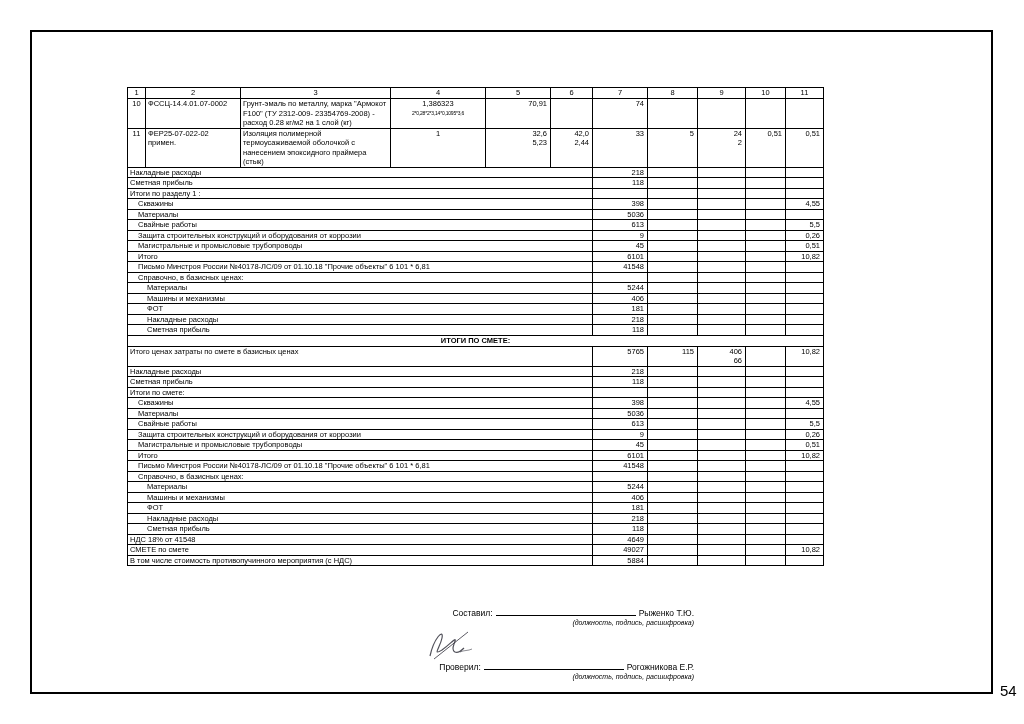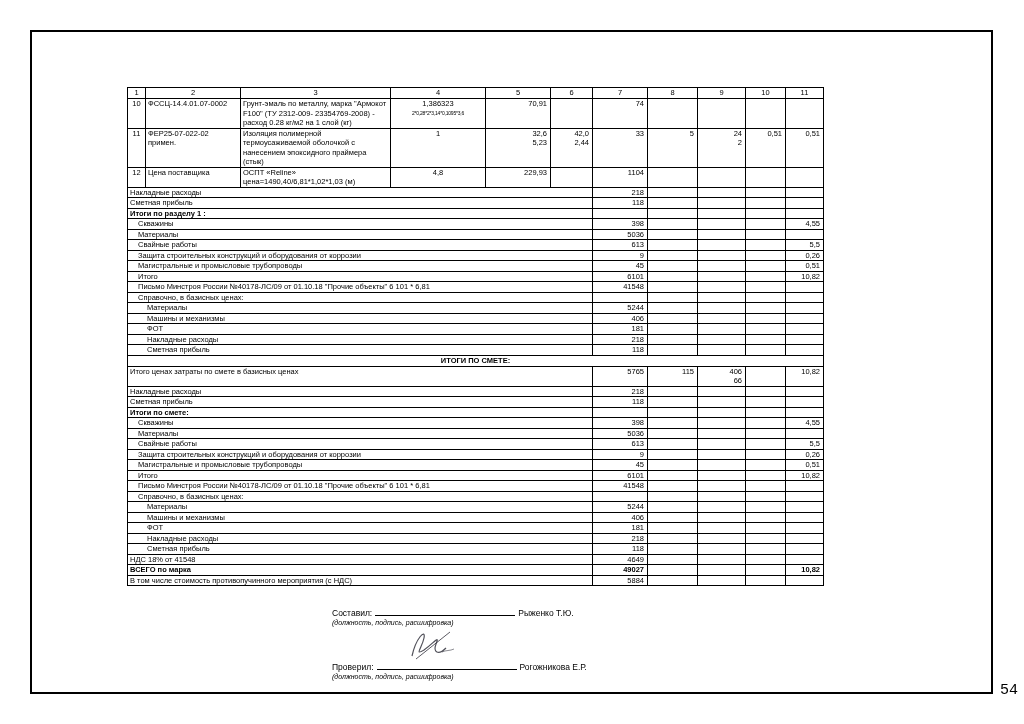--- a/index.html
+++ b/index.html
@@ -11,29 +11,29 @@
   table{border-collapse:collapse;table-layout:fixed;width:696px;
     font-size:7.5px;line-height:9.5px}
   td{border:1px solid #000;padding:0 2px;vertical-align:top;overflow:hidden;word-wrap:break-word}
   .hc{text-align:center;line-height:10px}
   .c1{text-align:center}
   .c4{text-align:center}
   .c5,.c6,.c7,.c8,.c9,.c10,.c11{text-align:right;padding-right:3px}
   .sub{font-size:5px;white-space:nowrap;letter-spacing:-0.2px;text-align:center}
   .ind1{padding-left:10px}
   .ind2{padding-left:19px}
-  .boldrow td{font-weight:bold}
+  .boldrow td{font-weight:normal}
   .center-row{text-align:center;font-weight:bold;line-height:10px}
-  .footer{position:absolute;left:300px;top:576px;width:344px;text-align:left;font-size:8.5px}
+  .footer{position:absolute;left:318px;top:576px;width:344px;text-align:right;font-size:8.5px}
   .sigrow{white-space:nowrap}
   .uline{display:inline-block;width:140px;border-bottom:1px solid #000;height:8px;margin:0 3px;vertical-align:baseline}
   .hint{font-size:7px;font-style:italic;margin-top:1px}
   .siggap{height:36px;position:relative}
   .signature{position:absolute;left:70px;top:0}
-  .pagenum{position:absolute;left:968px;top:650px;font-family:Liberation Mono, monospace;font-size:15px}
+  .pagenum{position:absolute;left:968px;top:650px;font-family:Liberation Sans, sans-serif;font-size:15px}
 </style>
 </head>
 <body>
 
 <div class="sheet">
   <div class="tablewrap">
     <table>
       <colgroup>
         <col style="width:18px">
           <col style="width:95px">
@@ -96,33 +96,20 @@
             <td class="c7">33</td>
             <td class="c8">5</td>
             <td class="c9">
               <div>24</div>
               <div>2</div>
             </td>
             <td class="c10">0,51</td>
             <td class="c11">0,51</td>
           </tr>
           <tr>
-            <td class="c1">12</td>
-            <td class="c2">Цена поставщика</td>
-            <td class="c3">ОСПТ «Reline»  цена=1490,40/6,81*1,02*1,03 (м)</td>
-            <td class="c4">4,8</td>
-            <td class="c5">229,93</td>
-            <td class="c6"></td>
-            <td class="c7">1104</td>
-            <td class="c8"></td>
-            <td class="c9"></td>
-            <td class="c10"></td>
-            <td class="c11"></td>
-          </tr>
-          <tr>
             <td class="lab" colspan="6">Накладные расходы</td>
             <td class="c7">218</td>
             <td class="c8"></td>
             <td class="c9"></td>
             <td class="c10"></td>
             <td class="c11"></td>
           </tr>
           <tr>
             <td class="lab" colspan="6">Сметная прибыль</td>
             <td class="c7">118</td>
@@ -387,21 +374,21 @@
           </tr>
           <tr>
             <td class="lab" colspan="6">НДС 18% от 41548</td>
             <td class="c7">4649</td>
             <td class="c8"></td>
             <td class="c9"></td>
             <td class="c10"></td>
             <td class="c11"></td>
           </tr>
           <tr class="boldrow">
-            <td class="lab" colspan="6">ВСЕГО по марка</td>
+            <td class="lab" colspan="6">СМЕТЕ по смете</td>
             <td class="c7">49027</td>
             <td class="c8"></td>
             <td class="c9"></td>
             <td class="c10"></td>
             <td class="c11">10,82</td>
           </tr>
           <tr>
             <td class="lab" colspan="6">В том числе стоимость противопучинного мероприятия (с НДС)</td>
             <td class="c7">5884</td>
             <td class="c8"></td>

